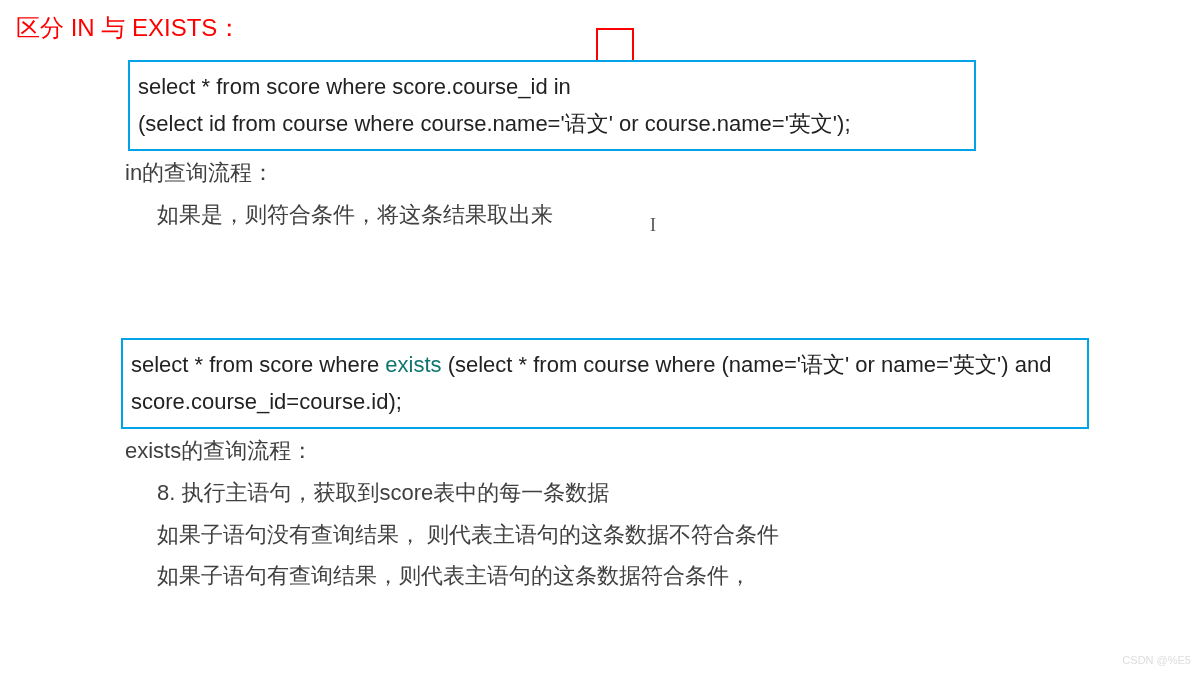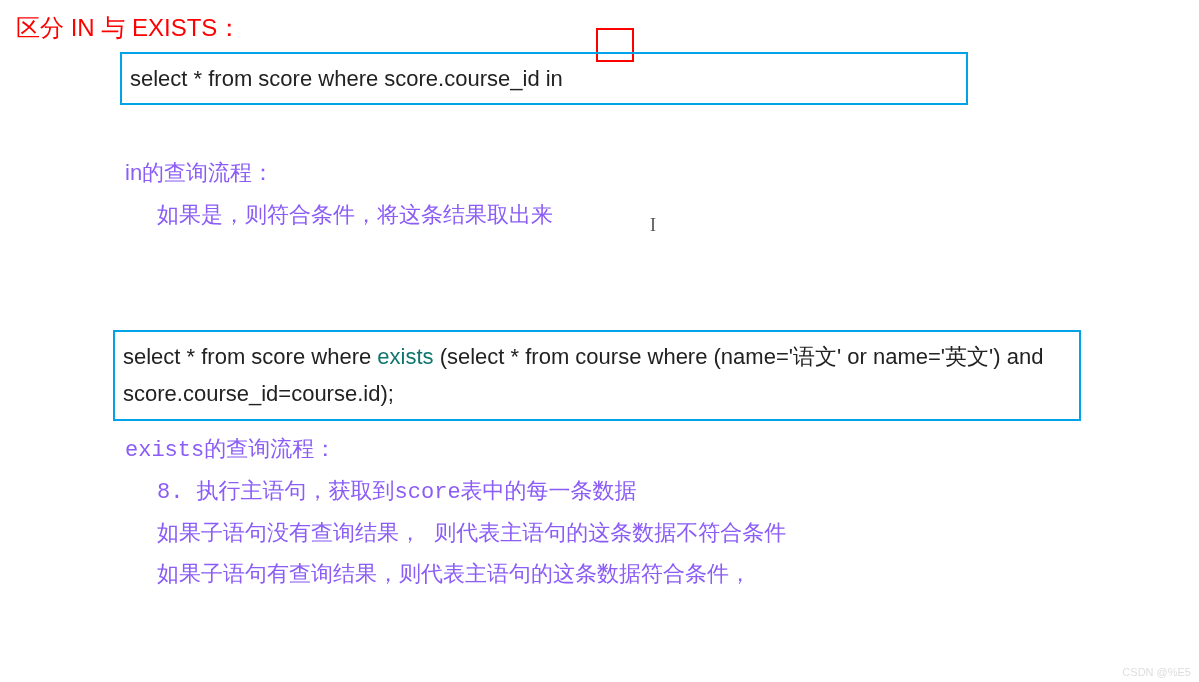--- a/index.html
+++ b/index.html
@@ -15,21 +15,21 @@
   .title {
     position: absolute;
     top: 12px;
     left: 16px;
     color: #ff0000;
     font-size: 24px;
     font-weight: 400;
   }
   .code-box {
     border: 2px solid #00a2e8;
-    margin: 0;
+    margin: 8px;
     padding: 6px 8px;
     font-size: 22px;
     line-height: 1.7;
     color: #222;
     font-family: "Microsoft YaHei", sans-serif;
   }
   .box1 {
     position: absolute;
     top: 52px;
     left: 120px;
@@ -47,49 +47,48 @@
     left: 596px;
     width: 34px;
     height: 30px;
     border: 2px solid #ff0000;
     background: transparent;
   }
   .para {
     position: absolute;
     left: 125px;
     font-size: 22px;
-    color: #8b5cf6;
+    color: #404040;
     line-height: 1.9;
     width: 960px;
   }
   .para-in {
     top: 152px;
   }
   .para-exists {
     top: 430px;
-    font-family: Liberation Mono, monospace;
   }
   .indent {
     padding-left: 32px;
   }
   .kw-red {
     color: #0f766e;
   }
   .cursor-mark {
     position: absolute;
     top: 215px;
     left: 650px;
     font-size: 18px;
     color: #555;
     font-family: serif;
   }
   .watermark {
     position: absolute;
     right: 8px;
-    bottom: 4px;
+    bottom: 16px;
     font-size: 11px;
     color: #ddd;
   }
   .watermark-diag {
     position: absolute;
     right: 120px;
     bottom: 260px;
     font-size: 20px;
     color: #f5f5f5;
     transform: rotate(-30deg);
@@ -98,20 +97,21 @@
 </style>
 </head>
 <body>
 
 <div class="title">区分 IN 与 EXISTS：</div>
 
 <div class="red-box"></div>
 
 <div class="code-box box1">
   <span>select * from score where score.course_id </span><span>in</span><br>
+  <span>(select id from course where course.name='语文' or course.name='英文');</span>
 </div>
 
 <div class="para para-in">
   <div>in的查询流程：</div>
   <div class="indent">如果是，则符合条件，将这条结果取出来</div>
 </div>
 
 <span class="cursor-mark">I</span>
 
 <div class="code-box box2">

